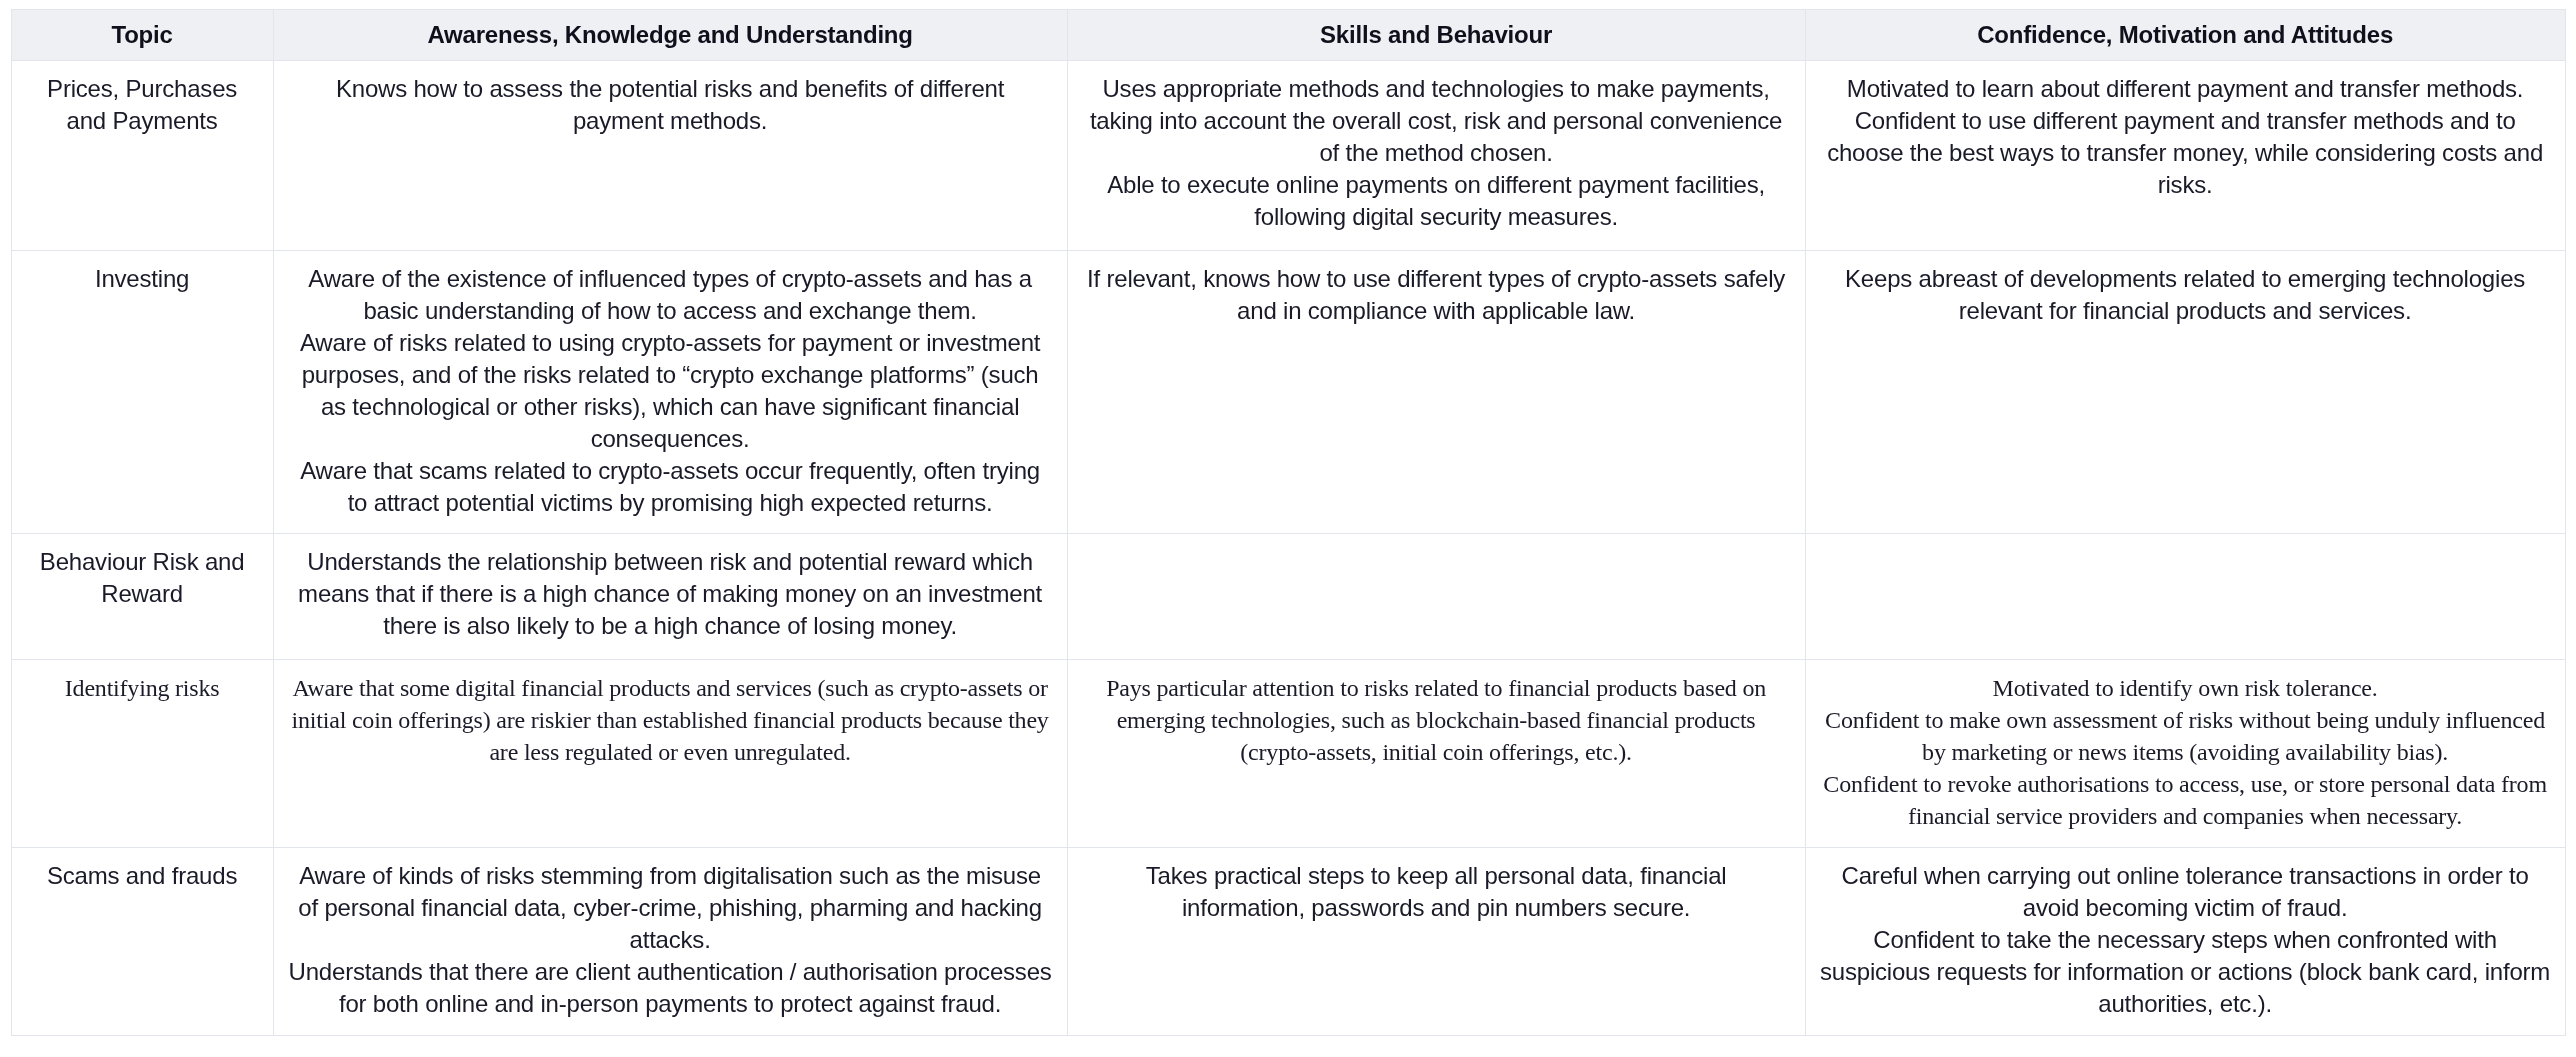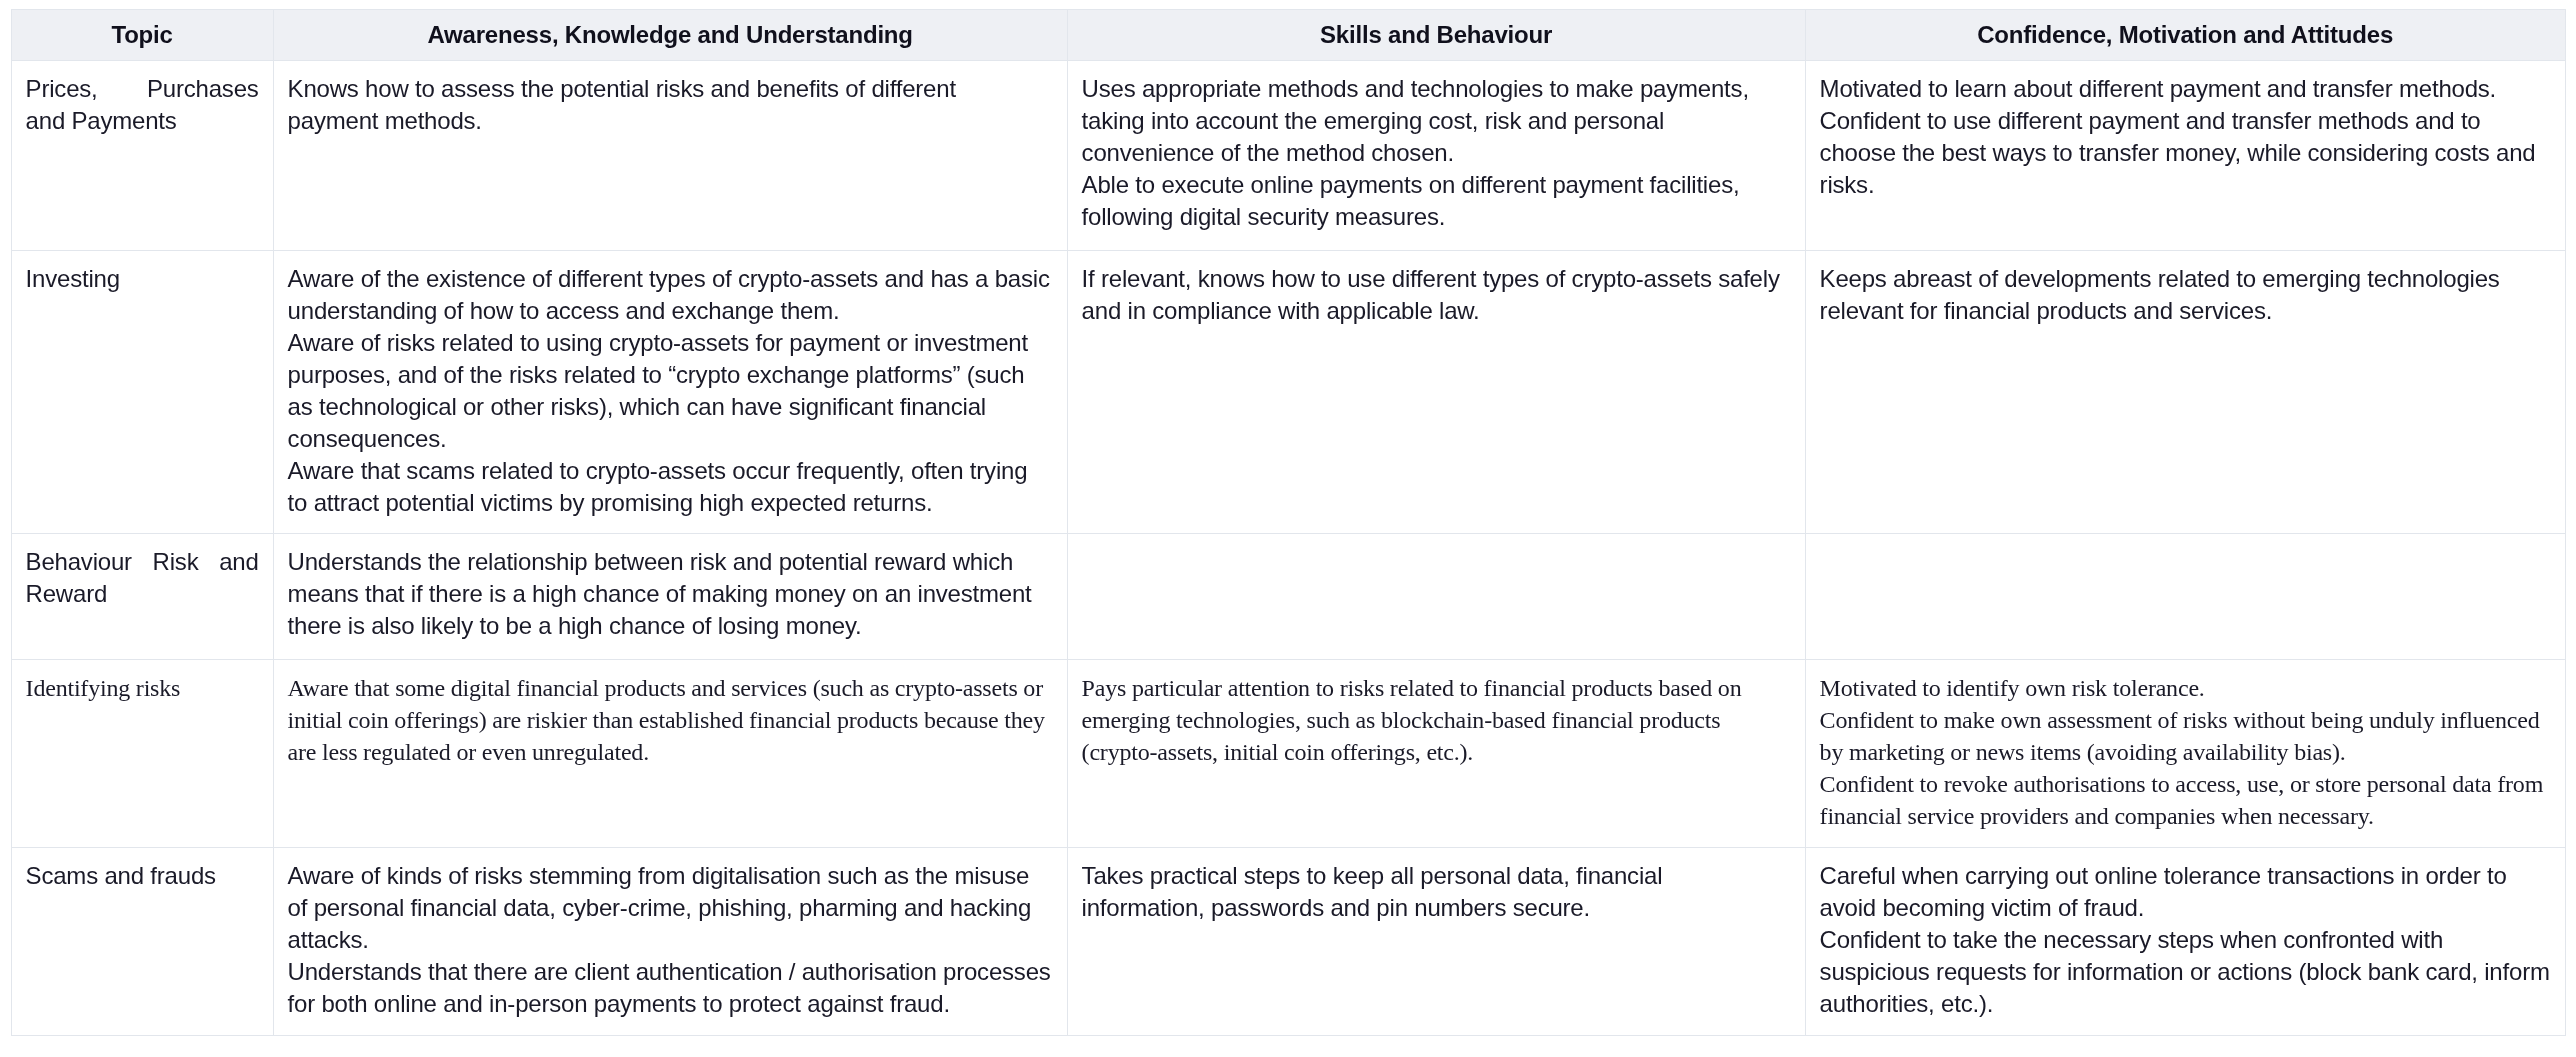--- a/index.html
+++ b/index.html
@@ -26,20 +26,21 @@
     table-layout:fixed;
   }
   table.competence th,
   table.competence td{
     border:1.8px solid var(--border);
     vertical-align:top;
     padding:12.4px 14px;
     font-size:24px;
     line-height:32px;
     letter-spacing:-0.2px;
+    text-align:center;
   }
   table.competence th{
     background:var(--header-bg);
     color:var(--header-text);
     font-weight:bold;
     text-align:center;
     vertical-align:middle;
     padding:8.9px 7px;
     height:44px;
   }
@@ -78,32 +79,32 @@
         <th>Confidence, Motivation and Attitudes</th>
       </tr>
     </thead>
     <tbody>
       <tr class="r1">
         <td class="topic">Prices, Purchases and Payments</td>
         <td>
           <p>Knows how to assess the potential risks and benefits of different payment methods.</p>
         </td>
         <td>
-          <p>Uses appropriate methods and technologies to make payments, taking into account the emerging cost, risk and personal convenience of the method chosen.</p>
+          <p>Uses appropriate methods and technologies to make payments, taking into account the overall cost, risk and personal convenience of the method chosen.</p>
           <p>Able to execute online payments on different payment facilities, following digital security measures.</p>
         </td>
         <td>
           <p>Motivated to learn about different payment and transfer methods.</p>
           <p>Confident to use different payment and transfer methods and to choose the best ways to transfer money, while considering costs and risks.</p>
         </td>
       </tr>
       <tr class="r2">
         <td class="topic">Investing</td>
         <td>
-          <p>Aware of the existence of different types of crypto-assets and has a basic understanding of how to access and exchange them.</p>
+          <p>Aware of the existence of influenced types of crypto-assets and has a basic understanding of how to access and exchange them.</p>
           <p>Aware of risks related to using crypto-assets for payment or investment purposes, and of the risks related to “crypto exchange platforms” (such as technological or other risks), which can have significant financial consequences.</p>
           <p>Aware that scams related to crypto-assets occur frequently, often trying to attract potential victims by promising high expected returns.</p>
         </td>
         <td>
           <p>If relevant, knows how to use different types of crypto-assets safely and in compliance with applicable law.</p>
         </td>
         <td>
           <p>Keeps abreast of developments related to emerging technologies relevant for financial products and services.</p>
         </td>
       </tr>

